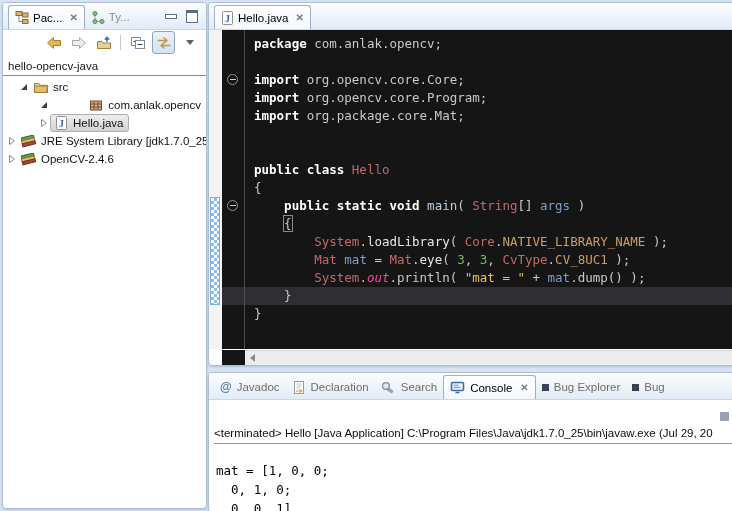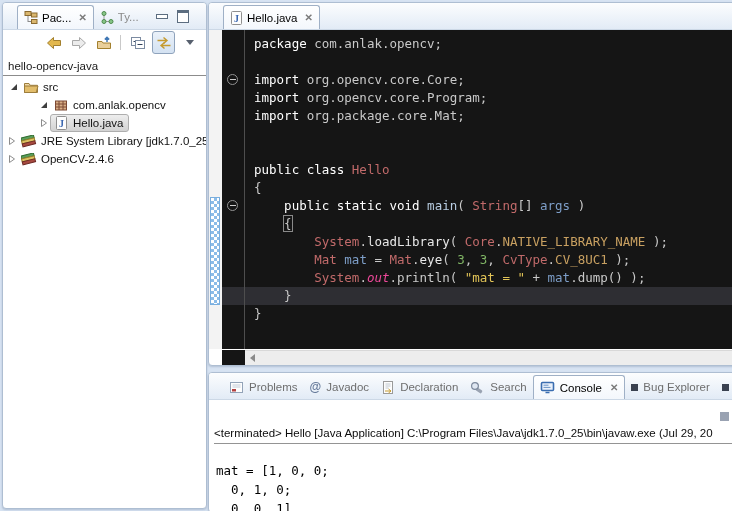--- a/index.html
+++ b/index.html
@@ -8,21 +8,21 @@
     background:#d7e3f2;font-family:"Liberation Sans",sans-serif;
   }
   .panel{position:absolute;background:#fff;border:1px solid #aebed2;border-radius:4px;overflow:hidden;
          box-shadow:0 1px 2px rgba(110,130,160,.35)}
   #pkg{left:2px;top:2px;width:203px;height:505px}
   #ed {left:208px;top:2px;width:530px;height:362px}
   #bot{left:208px;top:372px;width:530px;height:139px}
 
   
   .tabstrip{height:27px;background:linear-gradient(#fcfdfe,#e2ebf6);display:flex;align-items:flex-end;
-            padding:0 14px;border-bottom:1px solid #ccd8e6;box-sizing:border-box;position:relative}
+            padding:0 5px;border-bottom:1px solid #ccd8e6;box-sizing:border-box;position:relative}
   .vtab{display:inline-flex;align-items:center;gap:4px;padding:0 6px;font-size:11.5px;color:#8a8a8a;
         height:24px;border-radius:3px 3px 0 0;box-sizing:border-box;white-space:nowrap}
   .vtab.active{background:linear-gradient(#ffffff,#f3f7fc);border:1px solid #9fb0c6;border-bottom:none;color:#000}
   .close-x{font-size:10px;color:#7a7a7a;margin-left:3px;font-weight:bold}
   .winbtns{margin-left:auto;display:flex;gap:9px;align-items:center;height:100%;padding-right:3px}
   .icon{display:inline-flex;align-items:center;justify-content:center;flex:none}
 
   
   .ptoolbar{height:25px;display:flex;justify-content:flex-end;align-items:center;gap:4px;padding:0 6px;background:#fff}
   .tbtn{width:21px;height:21px;display:flex;align-items:center;justify-content:center;border-radius:3px}
@@ -43,21 +43,21 @@
     background:repeating-linear-gradient(45deg,#8cbce8 0 2px,#fff 2px 4px);
     background:repeating-conic-gradient(#8cbce8 0% 25%,#ffffff 0% 50%) 0 0/6px 6px}
   .gutter{width:22px;background:#151515;position:relative;flex:none}
   .fold-marker{position:absolute;left:5px;width:9px;height:9px;border:1px solid #929292;border-radius:50%;background:#151515;z-index:2}
   .fold-marker::after{content:"";position:absolute;left:1.5px;width:6px;top:3.5px;height:1px;background:#cdcdcd}
   .gutter-hl{position:absolute;left:0;right:0;height:18px;background:#2e2e33;z-index:1}
   .codewrap{flex:1;border-left:1px solid #4e4e4e;padding-top:5px;position:relative;overflow:hidden;
             font-family:"DejaVu Sans Mono",monospace;font-size:12.5px}
   .cline{height:18px;line-height:18px;white-space:pre;padding-left:9px}
   .cline.current{background:#2e2e33}
-  .tok-kw{color:#ffffff;font-weight:normal}
+  .tok-kw{color:#ffffff;font-weight:bold}
   .tok-df{color:#c9c9c9}
   .tok-ty{color:#c16a6a}
   .tok-va{color:#7d9ec8}
   .tok-vi{color:#ec4899;font-style:italic}
   .tok-co{color:#c8a061}
   .tok-nu{color:#7fb464}
   .tok-st{color:#e2c457}
   .tok-mi{color:#e8e8e8;}
   .tok-md{color:#b8cde2;font-weight:normal}
   .tok-bx{color:#c9c9c9;outline:1px solid #8a8a8a}
@@ -157,37 +157,37 @@
         </span>
       </span>
       <span class="tbtn">
         <span class="icon">
           <span style="width:0;height:0;border-left:4px solid transparent;border-right:4px solid transparent;border-top:5px solid #57606e;display:inline-block"></span>
         </span>
       </span>
     </div>
   <div class="project-label">hello-opencv-java</div>
   <div id="tree">
-      <div class="trow" style="padding-left: 6px;">
+      <div class="trow" style="padding-left: 16px;">
         <span class="expander">
           <svg width="8" height="8" viewBox="0 0 8 8">
             <path d="M7 1 V7 H1 Z" fill="#3e3e3e"></path>
           </svg>
         </span>
         <span class="rowbody">
           <span class="ticon">
             <svg width="16" height="13" viewBox="0 0 16 13">
               <path d="M1.5 2.5 h4.5 l1.2 1.8 h7.3 v7.2 h-13z" fill="#f0d9a8" stroke="#9d7d3c"></path>
               <path d="M1.5 5 h13.5 l-1.8 6.5 h-11.7z" fill="#e2bd6b" stroke="#9d7d3c"></path>
             </svg>
           </span>
           <span>src</span>
         </span>
       </div>
-      <div class="trow" style="padding-left: 36px;">
+      <div class="trow" style="padding-left: 36px; justify-content: space-between;">
         <span class="expander">
           <svg width="8" height="8" viewBox="0 0 8 8">
             <path d="M7 1 V7 H1 Z" fill="#3e3e3e"></path>
           </svg>
         </span>
         <span class="rowbody">
           <span class="ticon">
             <svg width="14" height="13" viewBox="0 0 14 13">
               <rect x="1.5" y="2" width="11" height="9" fill="#d8ad85" stroke="#7d4a34"></rect>
               <path d="M1.5 5 h11 M1.5 8 h11 M5 2 v9 M9 2 v9" stroke="#7d4a34"></path>
@@ -297,30 +297,20 @@
   <div class="scroll-corner"></div>
   <div class="hscroll">
     <span class="sb-arrow"></span>
   </div>
 </div>
 
 <div class="panel" id="bot">
   <div class="tabstrip" id="bot-tabs">
       <span class="btab">
         <span class="icon">
-          <svg width="15" height="13" viewBox="0 0 15 13">
-            <rect x="1.5" y="1.5" width="12" height="10" fill="#fdfdfd" stroke="#93a3b8"></rect>
-            <path d="M3.5 4 h8 M3.5 6 h8" stroke="#c3ccd8"></path>
-            <rect x="3" y="8" width="4" height="2.5" fill="#b34040"></rect>
-          </svg>
-        </span>
-        <span>Problems</span>
-      </span>
-      <span class="btab">
-        <span class="icon">
           <span class="atglyph">@</span>
         </span>
         <span>Javadoc</span>
       </span>
       <span class="btab">
         <span class="icon">
           <svg width="14" height="13" viewBox="0 0 14 13">
             <rect x="2.5" y="0.5" width="9" height="12" fill="#fdfdfd" stroke="#9a9a9a"></rect>
             <path d="M4.5 3 h5 M4.5 5 h5 M4.5 7 h3" stroke="#c0c8d0"></path>
             <path d="M4 10 h5.5 M7.5 8 l2.5 2 -2.5 2" stroke="#c59a2e" fill="none"></path>

